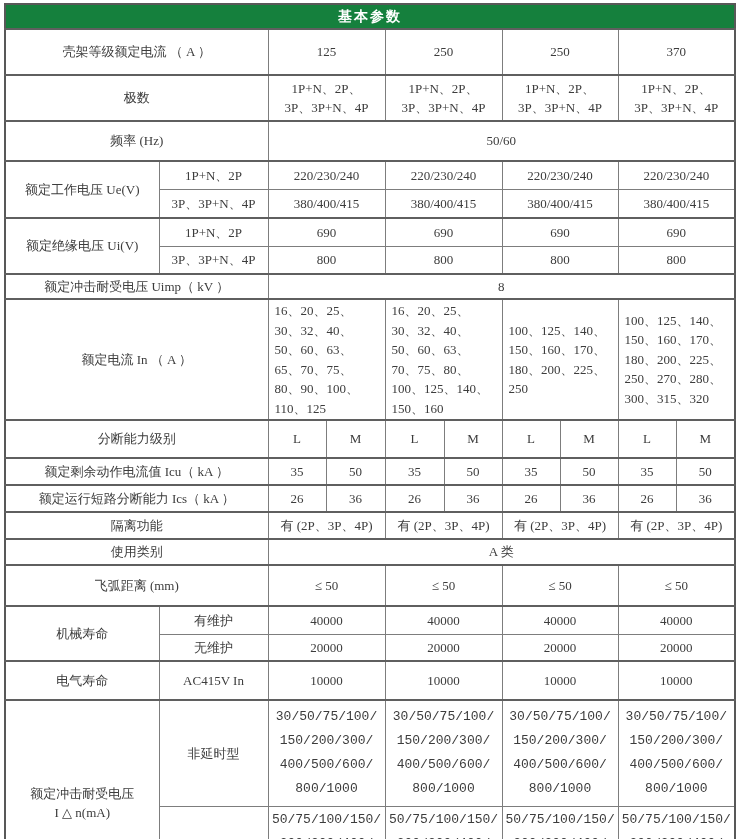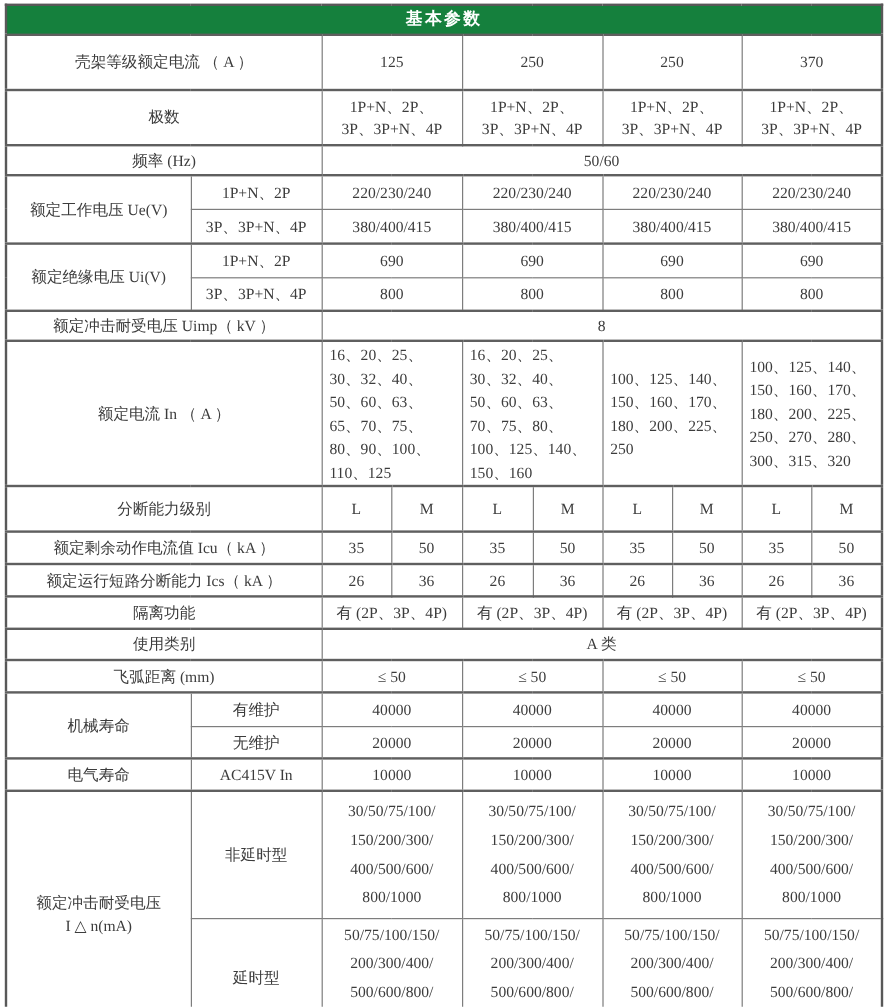--- a/index.html
+++ b/index.html
@@ -29,21 +29,21 @@
   tr.sub  > td, tr.sub  > th{border-top:1px solid #8f8f8f;}
   .title-cell{
     background:#15803d;
     color:#ffffff;
     font-size:14px;
     font-weight:bold;
     letter-spacing:2px;
     border:1px solid #3c8c7c;
   }
   .left{text-align:left;padding-left:6px;}
-  .wide-lines{line-height:1.85;}
+  .wide-lines{line-height:1.85;font-family:Liberation Mono, monospace;}
 </style>
 </head>
 <body>
 
 <table>
   <colgroup>
     <col style="width:154px">
       <col style="width:109px">
     <col style="width:58px">
       <col style="width:59px">
@@ -73,21 +73,21 @@
     <td colspan="2">1P+N、2P、
 3P、3P+N、4P</td>
     <td colspan="2">1P+N、2P、
 3P、3P+N、4P</td>
     <td colspan="2">1P+N、2P、
 3P、3P+N、4P</td>
     <td colspan="2">1P+N、2P、
 3P、3P+N、4P</td>
   </tr>
 
-  <tr class="sect" style="height:25px">
+  <tr class="sect" style="height:40px">
     <td colspan="2">频率 (Hz)</td>
     <td colspan="8">50/60</td>
   </tr>
 
   <tr class="sect" style="height:28px">
     <td rowspan="2">额定工作电压 Ue(V)</td>
     <td>1P+N、2P</td>
     <td colspan="2">220/230/240</td>
     <td colspan="2">220/230/240</td>
     <td colspan="2">220/230/240</td>
@@ -189,21 +189,21 @@
     <td colspan="2">有 (2P、3P、4P)</td>
     <td colspan="2">有 (2P、3P、4P)</td>
     <td colspan="2">有 (2P、3P、4P)</td>
   </tr>
 
   <tr class="sect" style="height:26px">
     <td colspan="2">使用类别</td>
     <td colspan="8">A 类</td>
   </tr>
 
-  <tr class="sect" style="height:27px">
+  <tr class="sect" style="height:41px">
     <td colspan="2">飞弧距离 (mm)</td>
     <td colspan="2">≤ 50</td>
     <td colspan="2">≤ 50</td>
     <td colspan="2">≤ 50</td>
     <td colspan="2">≤ 50</td>
   </tr>
 
   <tr class="sect" style="height:28px">
     <td rowspan="2">机械寿命</td>
     <td>有维护</td>
@@ -213,21 +213,21 @@
     <td colspan="2">40000</td>
   </tr>
   <tr class="sub" style="height:27px">
     <td>无维护</td>
     <td colspan="2">20000</td>
     <td colspan="2">20000</td>
     <td colspan="2">20000</td>
     <td colspan="2">20000</td>
   </tr>
 
-  <tr class="sect" style="height:27px">
+  <tr class="sect" style="height:39px">
     <td>电气寿命</td>
     <td>AC415V In</td>
     <td colspan="2">10000</td>
     <td colspan="2">10000</td>
     <td colspan="2">10000</td>
     <td colspan="2">10000</td>
   </tr>
 
   <tr class="sect" style="height:106px">
     <td rowspan="2">额定冲击耐受电压

